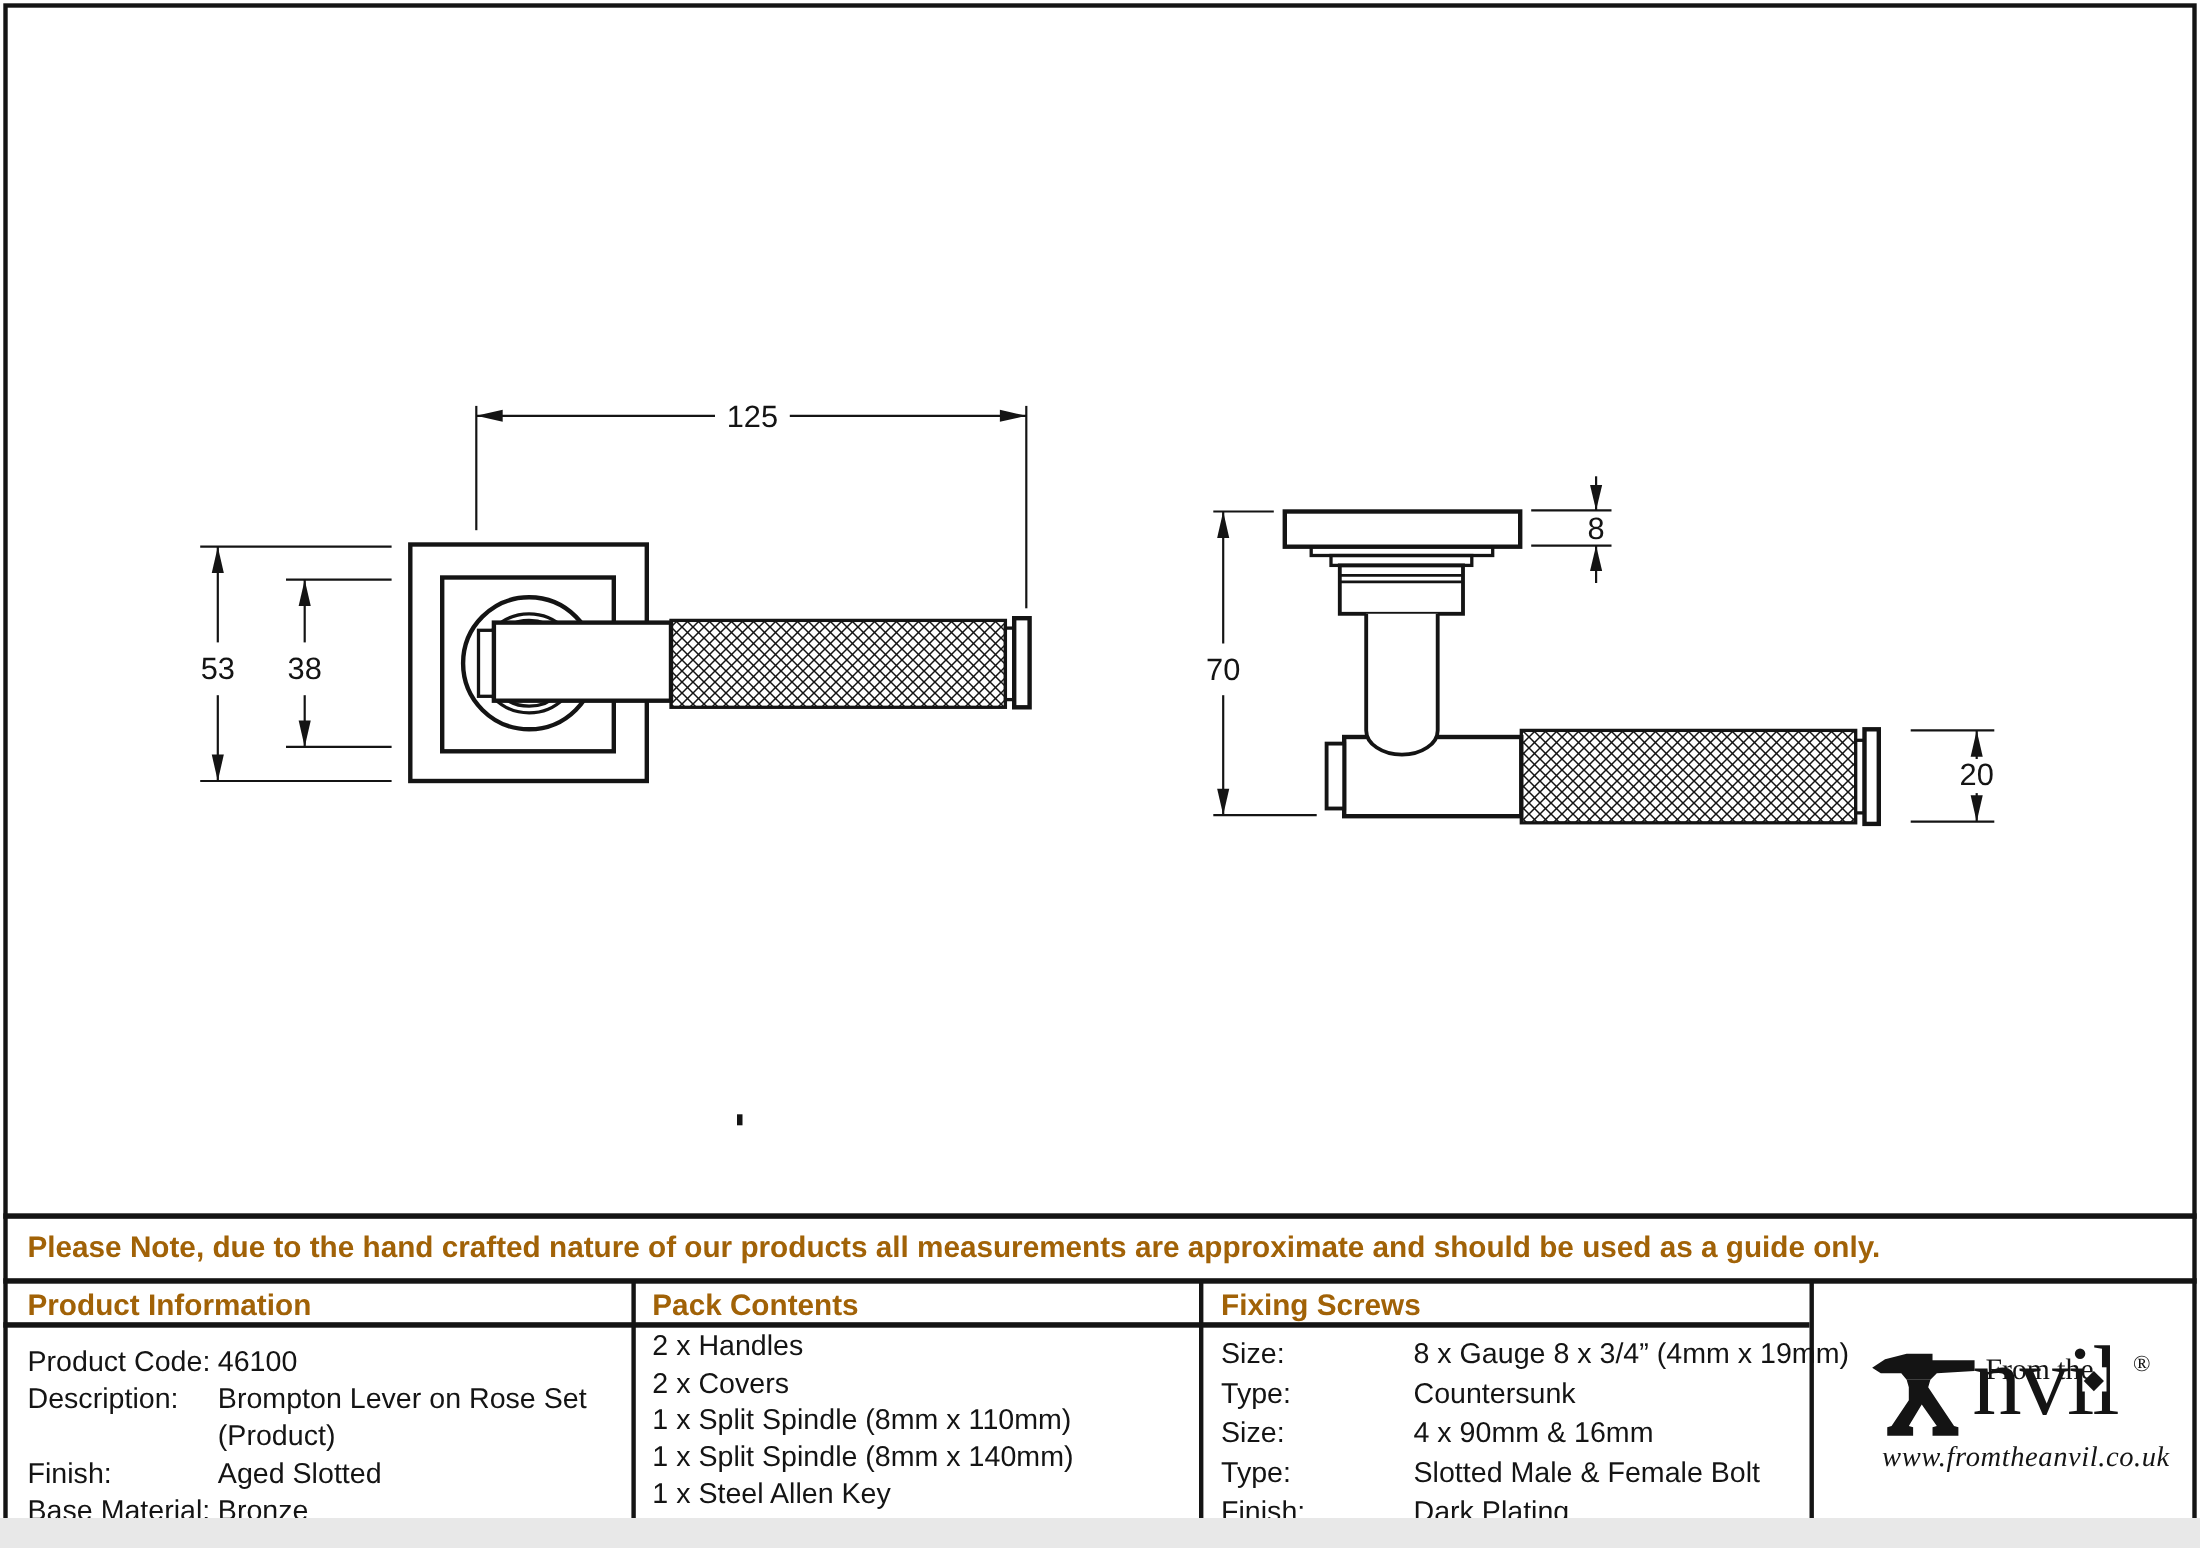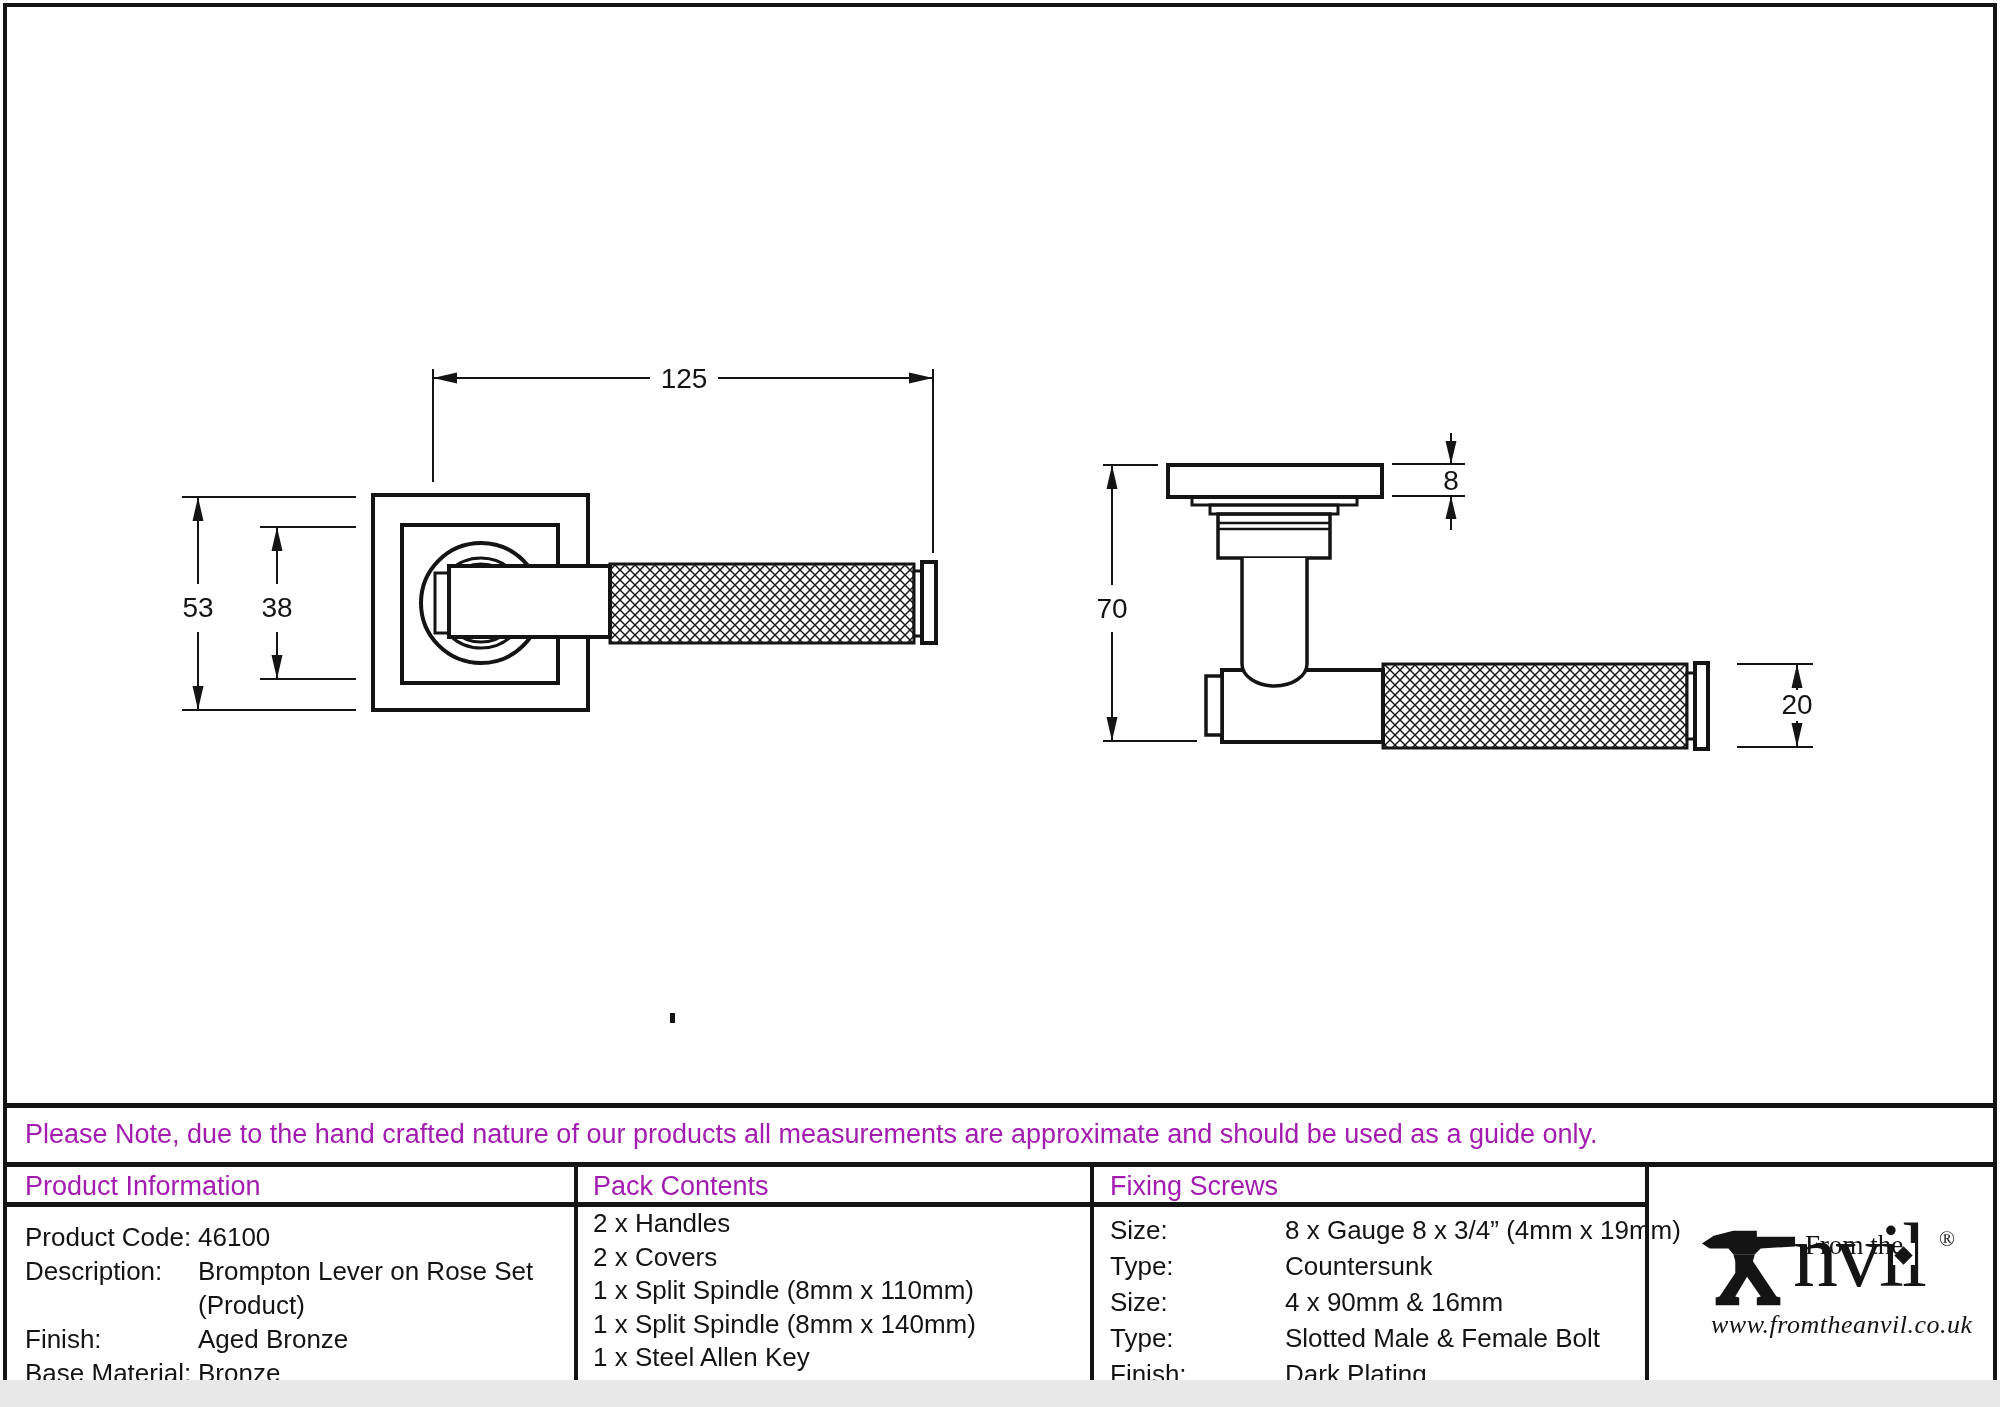--- a/index.html
+++ b/index.html
@@ -1,21 +1,21 @@
 <!DOCTYPE html>
 <html><head>
 <meta charset="utf-8">
 <style>
   html,body{margin:0;padding:0;background:#e8e8e8;}
   .page{position:relative;width:2000px;height:1380px;background:#ffffff;overflow:hidden;
         font-family:"Liberation Sans",sans-serif;color:#141414;}
   .page-border{position:absolute;left:3px;top:3px;width:1994px;height:1401px;
         border:4px solid #141414;box-sizing:border-box;z-index:10;pointer-events:none;}
   .hline,.vline{position:absolute;background:#141414;z-index:6;}
-  .txt{position:absolute;white-space:nowrap;color:#a21caf;}
+  .txt{position:absolute;white-space:nowrap;color:#a16207;font-weight:bold;}
   .note-text{left:25px;top:1119px;font-size:27px;}
   .col-header{top:1171px;font-size:27px;text-align:right;}
   .kv{position:absolute;display:grid;grid-auto-rows:auto;font-size:26px;}
   .list{position:absolute;font-size:26px;}
   .logo-cell{position:absolute;left:1645px;top:1167px;width:352px;height:233px;}
   .logo-fromthe{position:absolute;left:160px;top:63px;font-family:"Liberation Serif",serif;
         font-size:27px;}
   .logo-anvil{position:absolute;left:148px;top:37px;font-family:"Liberation Serif",serif;
         font-size:90px;letter-spacing:-2px;}
   .logo-reg{position:absolute;left:294px;top:60px;font-family:"Liberation Serif",serif;font-size:21px;}
@@ -150,21 +150,21 @@
   <div class="txt col-header" style="left:1110px;">Fixing Screws</div>
 
   <div class="kv" style="left:25px;top:1220px;line-height:34px;grid-template-columns:173px auto;">
     <div>Product Code:</div>
     <div>46100</div>
     <div>Description:</div>
     <div>Brompton Lever on Rose Set</div>
     <div></div>
     <div>(Product)</div>
     <div>Finish:</div>
-    <div>Aged Bronze</div>
+    <div>Aged Slotted</div>
     <div>Base Material:</div>
     <div>Bronze</div>
   </div>
 
   <div class="list" style="left:593px;top:1207px;line-height:33.5px;">
     <div>2 x Handles</div>
     <div>2 x Covers</div>
     <div>1 x Split Spindle (8mm x 110mm)</div>
     <div>1 x Split Spindle (8mm x 140mm)</div>
     <div>1 x Steel Allen Key</div>

